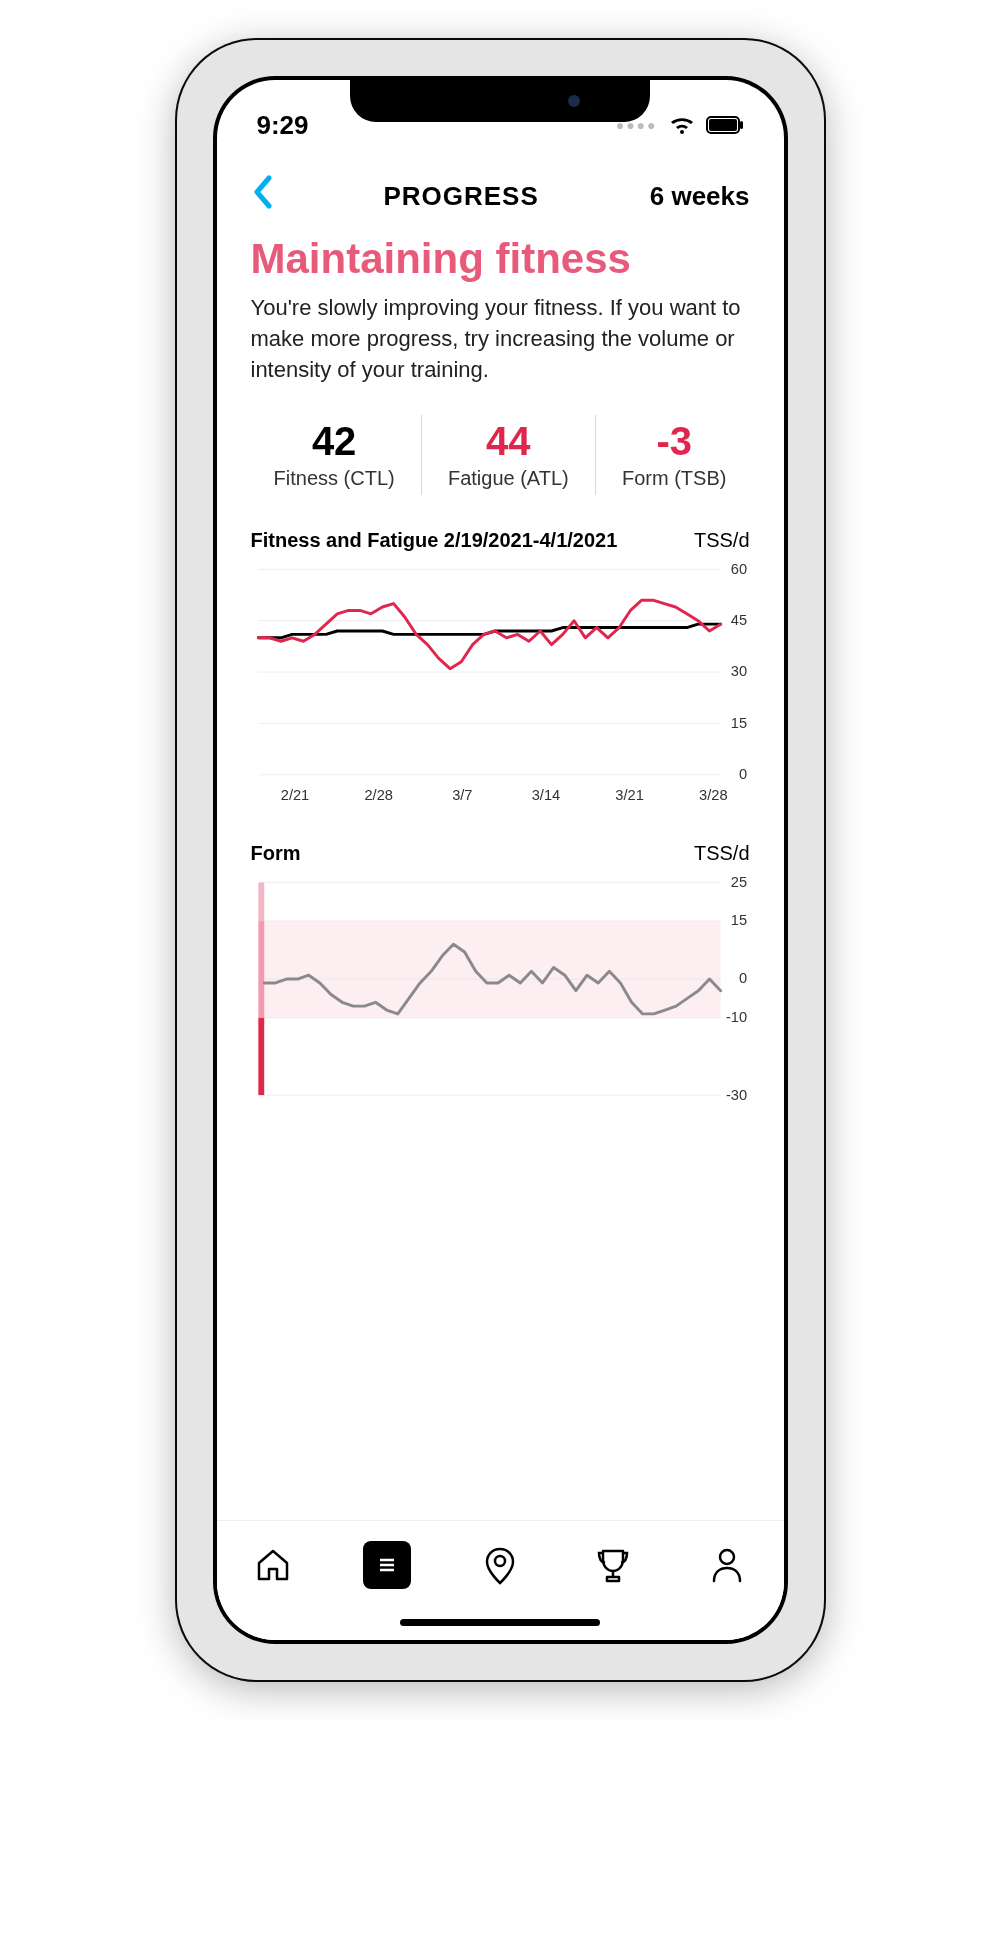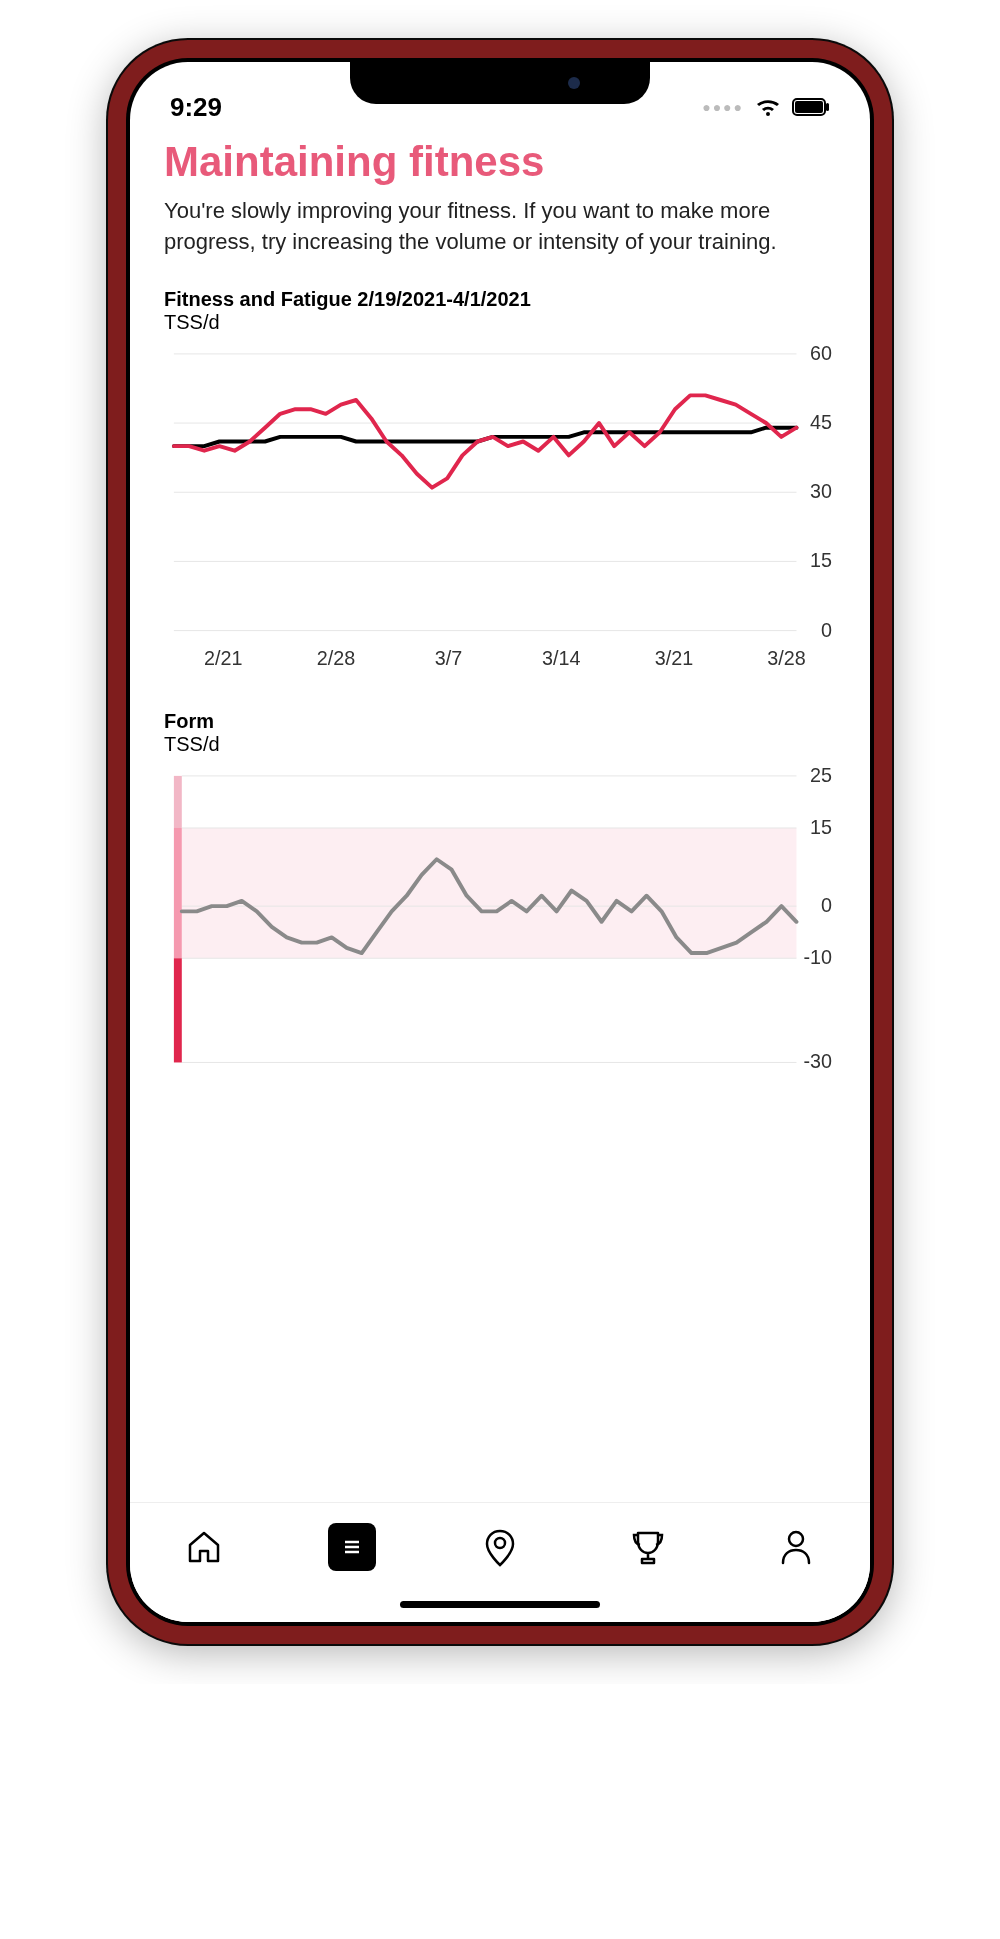--- a/index.html
+++ b/index.html
@@ -4,24 +4,24 @@
 <style>
   * { box-sizing: border-box; margin: 0; padding: 0; }
   body {
     background: #fff;
     display: flex;
     justify-content: center;
     padding: 40px 20px;
     font-family: -apple-system, BlinkMacSystemFont, "Segoe UI", Helvetica, Arial, sans-serif;
   }
   .phone-frame {
-    width: 784px;
-    background: #7f1d1d;
+    width: 647px;
+    background: #e5e5e5;
     border-radius: 80px;
-    padding: 18px;
+    padding: 36px;
     box-shadow: 0 0 0 2px #0a0a0a, 0 8px 40px rgba(0,0,0,.3);
     position: relative;
   }
   .phone-inner {
     background: #000;
     border-radius: 62px;
     padding: 4px;
   }
   .screen {
     background: #fff;
@@ -73,21 +73,21 @@
   .body-copy { font-size:22px; line-height:1.4; color:#222; margin-bottom:30px;}
 
   .metrics { display:flex; justify-content:space-around; align-items:center; margin-bottom:34px; }
   .metric { text-align:center; padding:0 20px; }
   .metric-sep { width:1px; height:80px; background:#d8d8d8; }
   .metric-value { font-size:40px; font-weight:800; line-height:1; }
   .metric-value.pink { color:#e0264d; }
   .metric-label { font-size:20px; color:#333; margin-top:6px; }
 
   .chart-block { margin-bottom:30px; }
-  .chart-header { display:flex; justify-content:space-between; font-size:20px; font-weight:700; margin-bottom:10px;flex-direction:column;}
+  .chart-header { display:flex; justify-content:space-between; font-size:20px; font-weight:700; margin-bottom:10px;}
   .chart-unit { font-weight:400; }
   .chart-svg { width:100%; display:block; }
 
   .tabbar {
     position:absolute; bottom:0; left:0; right:0;
     height:120px;
     background:#fff;
     border-top:1px solid #eee;
     display:flex; justify-content:space-around; align-items:flex-start;
     padding-top:20px;
@@ -116,25 +116,50 @@
               <path d="M14 20a2 2 0 100-4 2 2 0 000 4zm-6-7a10 10 0 0112 0l-2 2a7 7 0 00-8 0zM3 8a18 18 0 0122 0l-2 2a15 15 0 00-18 0z" fill="#000"></path>
             </svg>
         <svg class="batt-svg" width="38" height="18" viewBox="0 0 38 18">
               <rect x="1" y="1" width="32" height="16" rx="4" fill="none" stroke="#000" stroke-width="2"></rect>
               <rect x="3" y="3" width="28" height="12" rx="2" fill="#000"></rect>
               <rect x="34" y="5" width="3" height="8" rx="1.5" fill="#000"></rect>
             </svg>
       </div>
     </div>
 
+    <div class="nav-header">
+      <span class="back-chevron">
+        <svg width="22" height="36" viewBox="0 0 22 36">
+              <polyline points="18,4 6,18 18,32" fill="none" stroke="#00b0f0" stroke-width="5" stroke-linecap="round" stroke-linejoin="round"></polyline>
+            </svg>
+      </span>
+      <span class="nav-title">PROGRESS</span>
+      <span class="nav-right">6 weeks</span>
+    </div>
 
     <div class="content">
       <h1 class="headline">Maintaining fitness</h1>
       <p class="body-copy">You're slowly improving your fitness. If you want to make more progress, try increasing the volume or intensity of your training.</p>
 
+      <div class="metrics">
+        <div class="metric">
+          <div class="metric-value">42</div>
+          <div class="metric-label">Fitness (CTL)</div>
+        </div>
+        <div class="metric-sep"></div>
+        <div class="metric">
+          <div class="metric-value pink">44</div>
+          <div class="metric-label">Fatigue (ATL)</div>
+        </div>
+        <div class="metric-sep"></div>
+        <div class="metric">
+          <div class="metric-value pink">-3</div>
+          <div class="metric-label">Form (TSB)</div>
+        </div>
+      </div>
 
       <div class="chart-block">
         <div class="chart-header">
           <span>Fitness and Fatigue 2/19/2021-4/1/2021</span>
           <span class="chart-unit">TSS/d</span>
         </div>
         <svg class="chart-svg" id="chart1-svg" viewBox="0 0 680 340">
               <line x1="10" x2="640" y1="290" y2="290" stroke="#e6e6e6" stroke-width="1"></line>
               <text x="676" y="296" text-anchor="end" font-size="20" fill="#333">0</text>
               <line x1="10" x2="640" y1="220" y2="220" stroke="#e6e6e6" stroke-width="1"></line>

